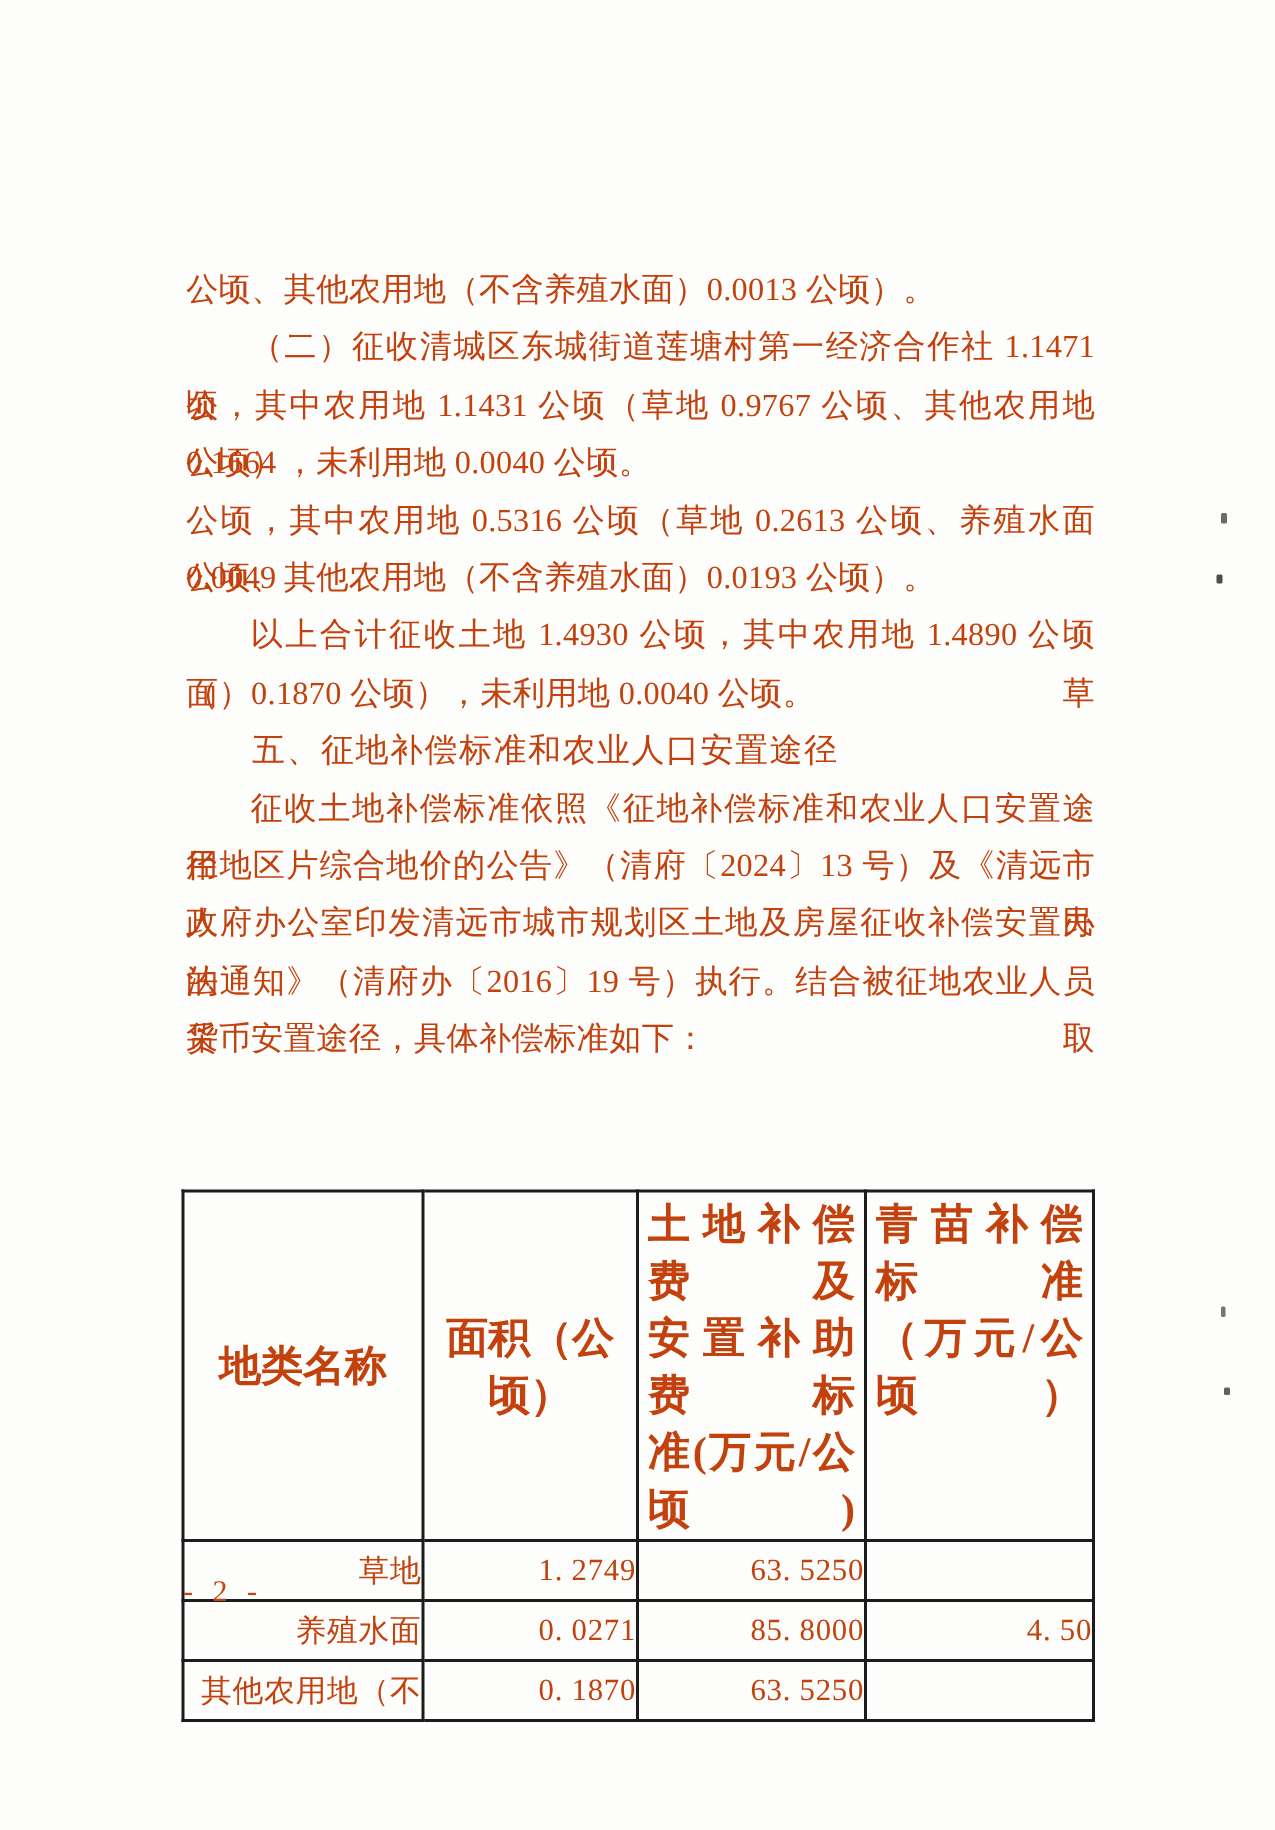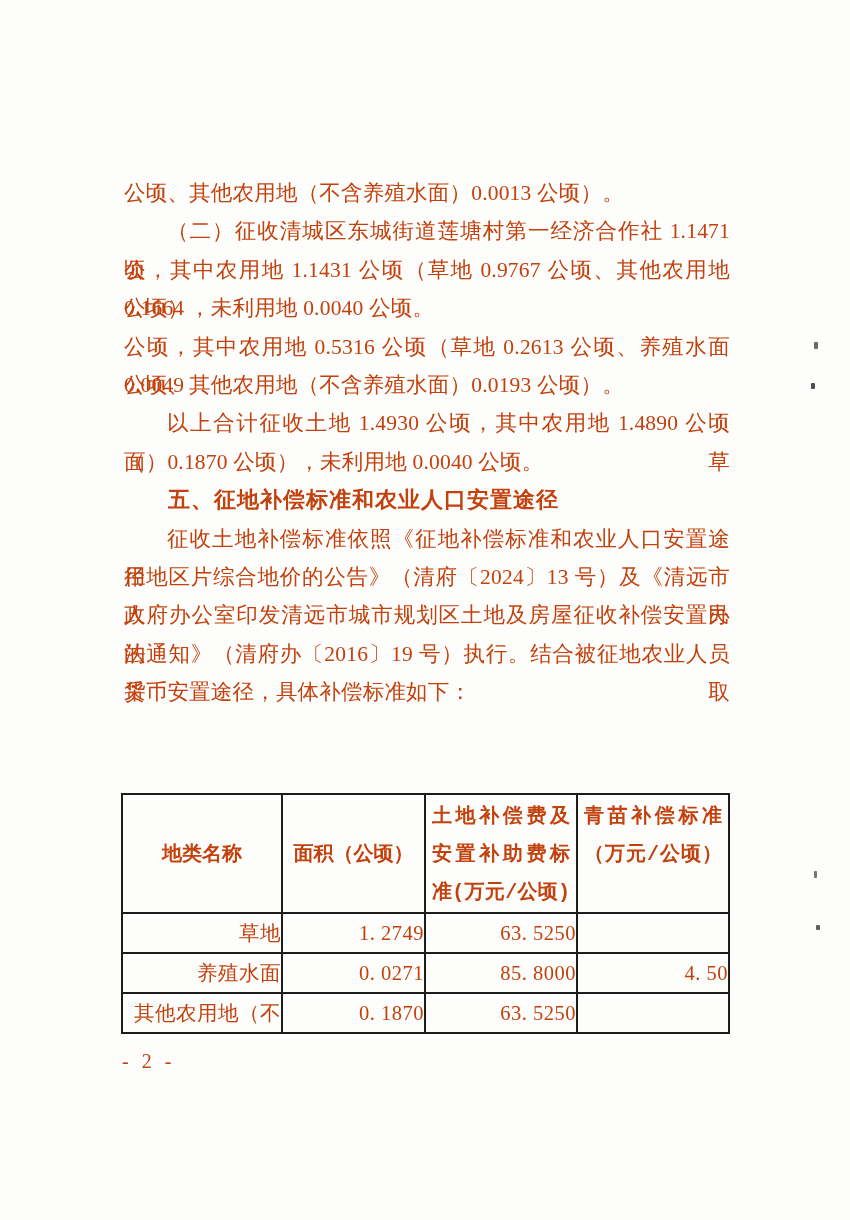--- a/index.html
+++ b/index.html
@@ -34,21 +34,21 @@
   .line.fill{
     white-space:normal;
     text-align:justify;
     text-align-last:justify;
   }
   .line.indent{
     text-indent:2em;
   }
   .line.heading{
     font-family:"Liberation Sans","DejaVu Sans",sans-serif;
-    font-weight:bold;
+    font-weight:normal;
     font-size:22px;
     letter-spacing:1px;
   }
   
   .comp-table{
     position:absolute;
     left:121px;
     top:793px;
     width:607px;
     border-collapse:collapse;
@@ -58,24 +58,24 @@
   .comp-table th,
   .comp-table td{
     border:2px solid #1c1c1c;
     text-align:center;
     padding:0;
     overflow:hidden;
   }
   .comp-table thead tr{height:115px;}
   .comp-table tbody tr{height:40px;}
   .comp-table th{
-    font-family:Liberation Mono, monospace;
+    font-family:Liberation Serif, serif;
     font-weight:bold;
     vertical-align:middle;
-    font-size:20px;
+    font-size:28px;
   }
   .comp-table th.top{
     vertical-align:top;
     padding-top:3px;
   }
   .hdr-line{
     display:block;
     line-height:38px;
     text-align:justify;
     text-align-last:justify;

